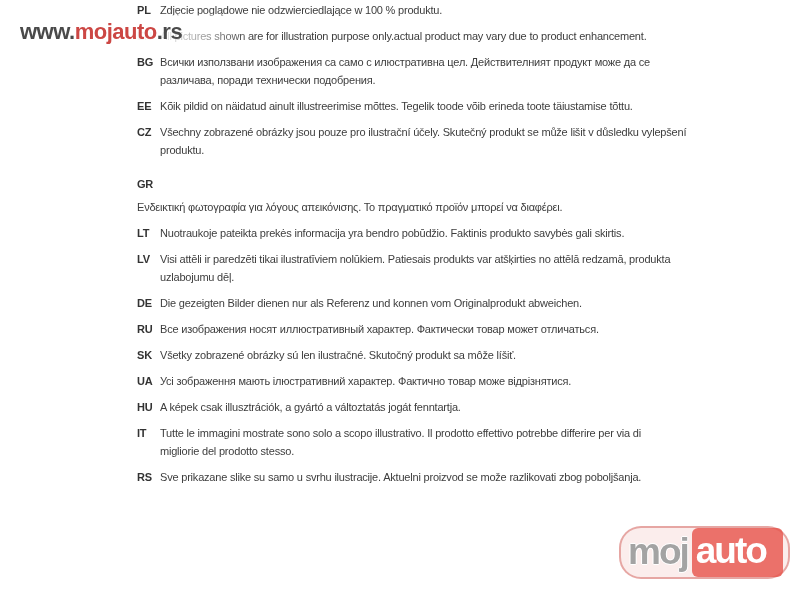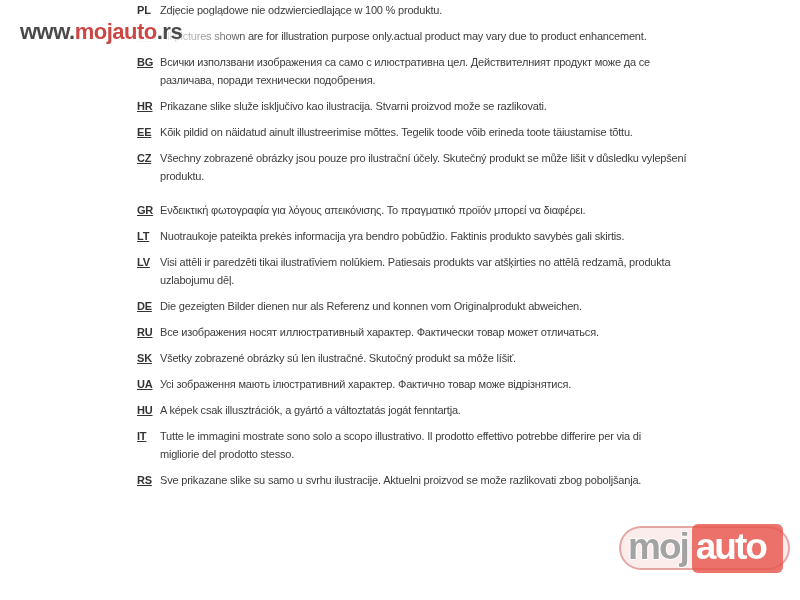--- a/index.html
+++ b/index.html
@@ -24,26 +24,25 @@
   }
   .row {
     display: flex;
     align-items: flex-start;
     margin-bottom: 8px;
     font-size: 11px;
     line-height: 18px;
     color: #3d3d3d;
     letter-spacing: -0.2px;
   }
-  .row.spacer { margin-top: 16px; }
+  .row.spacer { margin-top: 16px; flex-direction: column; }
   .row .code {
     flex: 0 0 23px;
     font-weight: bold;
     color: #333333;
-    text-decoration: underline;
   }
   .row .text {
     white-space: pre-line;
     width: 620px;
   }
   
   .watermark {
     position: absolute;
     left: 14px;
     top: 15px;
@@ -58,21 +57,21 @@
     white-space: nowrap;
     color: #4a4a4a;
     text-align: center;
   }
   .watermark .brand { color: #cc4744; }
   
   .logo {
     position: absolute;
     left: 619px;
     top: 526px;
-    height: 44px;
+    height: 53px;
     display: flex;
     align-items: center;
     padding: 2px 5px;
     border: 2px solid rgba(214,110,104,0.55);
     border-radius: 22px;
     background: rgba(247,216,212,0.45);
   }
   .logo-moj {
     font-size: 37px;
     font-weight: bold;
@@ -109,24 +108,20 @@
     <span class="code">EN</span>
     <span class="text">All pictures shown are for illustration purpose only.actual product may vary due to product enhancement.</span>
   </div>
 
   <div class="row">
     <span class="code">BG</span>
     <span class="text">Всички използвани изображения са само с илюстративна цел. Действителният продукт може да се
 различава, поради технически подобрения.</span>
   </div>
 
-  <div class="row">
-    <span class="code">HR</span>
-    <span class="text">Prikazane slike služe isključivo kao ilustracija. Stvarni proizvod može se razlikovati.</span>
-  </div>
 
   <div class="row">
     <span class="code">EE</span>
     <span class="text">Kõik pildid on näidatud ainult illustreerimise mõttes. Tegelik toode võib erineda toote täiustamise tõttu.</span>
   </div>
 
   <div class="row">
     <span class="code">CZ</span>
     <span class="text">Všechny zobrazené obrázky jsou pouze pro ilustrační účely. Skutečný produkt se může lišit v důsledku vylepšení
 produktu.</span>

